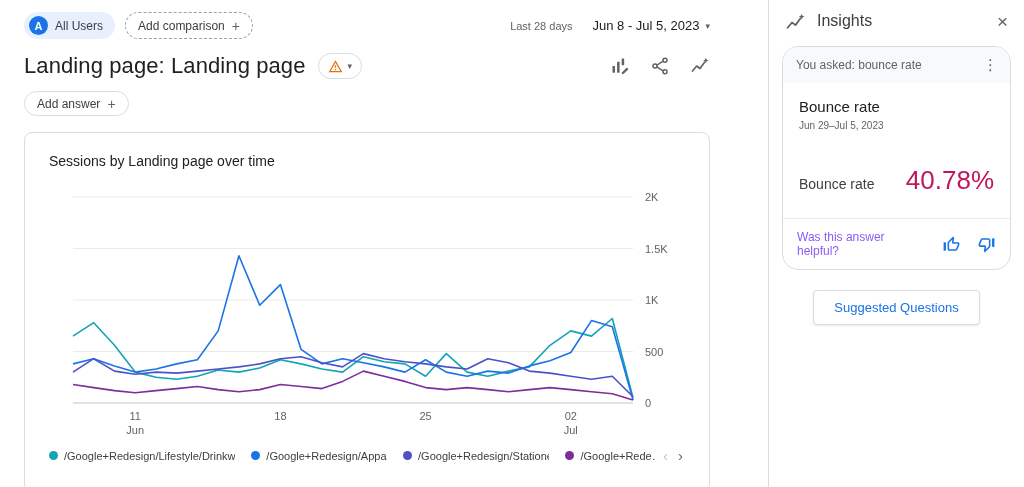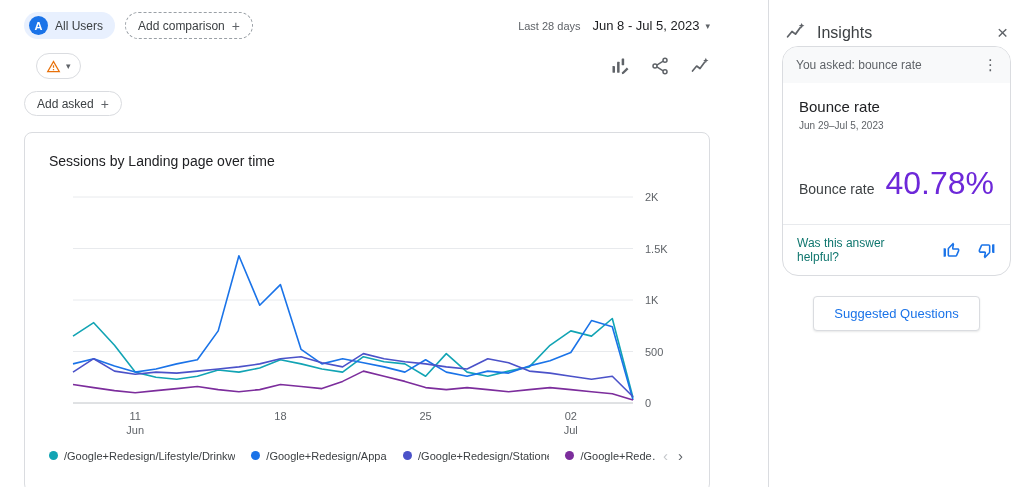--- a/index.html
+++ b/index.html
@@ -12,21 +12,21 @@
 
   .topbar { display:flex; align-items:center; gap:10px; padding:12px 58px 4px 24px; }
   .chip { display:inline-flex; align-items:center; gap:7px; height:27px; padding:0 12px;
           border-radius:14px; font-size:12px; color:#3c4043; cursor:pointer; background:#fff; white-space:nowrap; }
   .chip-user { background:#e8f0fe; border:none; padding-left:5px; }
   .avatar { width:19px; height:19px; border-radius:50%; background:#1a73e8; color:#fff;
             font-size:11px; font-weight:bold; display:flex; align-items:center; justify-content:center; }
   .chip-dashed { border:1px dashed #9aa0a6; }
   .chip-outline { border:1px solid #dadce0; }
   .plus-glyph { font-size:14px; color:#5f6368; line-height:1; }
-  .topbar-right { margin-left:auto; display:flex; align-items:center; gap:12px; }
+  .topbar-right { margin-left:auto; display:flex; align-items:center; gap:20px; }
   .muted-small { font-size:11px; color:#5f6368; }
   .date-sel { display:flex; align-items:center; gap:6px; font-size:13px; color:#202124; cursor:pointer; }
   .caret-glyph { font-size:9px; color:#5f6368; }
 
   .title-row { display:flex; align-items:center; padding:10px 58px 0 24px; }
   h1 { font-size:22px; font-weight:400; color:#202124; letter-spacing:.1px; }
   .warn-chip { margin-left:12px; display:flex; align-items:center; gap:5px; height:26px; padding:0 9px;
                border:1px solid #dadce0; border-radius:14px; cursor:pointer; background:#fff; }
   .title-icons { margin-left:auto; display:flex; align-items:center; gap:20px; }
   .icon-btn { cursor:pointer; display:flex; align-items:center; justify-content:center; }
@@ -43,36 +43,36 @@
   #legend-items { display:flex; align-items:center; gap:16px; overflow:hidden; flex:1; white-space:nowrap; }
   .legend-item { display:flex; align-items:center; gap:6px; font-size:11px; color:#3c4043; cursor:pointer; min-width:0; }
   .legend-item span:last-child { overflow:hidden; text-overflow:clip; }
   .dot { width:9px; height:9px; border-radius:50%; flex:0 0 auto; }
   .legend-nav { display:flex; align-items:center; gap:10px; margin-left:8px; font-size:15px; }
   .legend-prev { color:#c4c7cb; cursor:default; }
   .legend-next { color:#5f6368; cursor:pointer; }
 
   
   .insights-panel { width:256px; height:487px; border-left:1px solid #dadce0; background:#fff; padding:0 13px; }
-  .panel-header { display:flex; align-items:flex-end; gap:11px; height:46px; padding:4px 3px; }
+  .panel-header { display:flex; align-items:flex-start; gap:11px; height:46px; padding:12px 3px; }
   .panel-title { font-size:16px; color:#3c4043; }
   .close-btn { margin-left:auto; font-size:19px; color:#5f6368; cursor:pointer; line-height:1; }
 
   .insight-card { border:1px solid #dadce0; border-radius:16px; overflow:hidden; background:#fff; }
   .insight-card-header { background:#f8f9fa; display:flex; align-items:center; padding:9px 6px 9px 13px;
                          font-size:12px; color:#5f6368; }
   .more-btn { margin-left:auto; font-size:15px; color:#5f6368; cursor:pointer; padding:0 6px; letter-spacing:0; }
   .insight-card-body { padding:15px 16px 22px 16px; }
   .metric-title { font-size:15px; font-weight:500; color:#202124; }
   .metric-dates { font-size:10px; color:#5f6368; margin-top:5px; }
   .metric-row { display:flex; align-items:baseline; justify-content:space-between; margin-top:34px; }
   .metric-label { font-size:14px; color:#3c4043; }
-  .metric-value { font-size:32px; color:#6d28d9; }
+  .metric-value { font-size:26px; color:#be185d; }
   .insight-card-footer { border-top:1px solid #e8eaed; display:flex; align-items:center;
-                         padding:11px 14px; font-size:12px; color:#0f766e;gap:37px; }
+                         padding:11px 14px; font-size:12px; color:#8b5cf6;gap:37px; }
   .thumbs { margin-left:auto; display:flex; align-items:center; gap:16px; }
   .thumb { cursor:pointer; display:flex; }
 
   .suggested-btn { display:block; margin:20px auto 0 auto; padding:9px 20px; background:#fff;
                    border:1px solid #dadce0; border-radius:4px; color:#1a73e8; font-size:13px; font-weight:500;
                    cursor:pointer; box-shadow:0 1px 2px rgba(60,64,67,.12); font-family:inherit; }
 </style>
 </head>
 <body>
 
@@ -92,20 +92,21 @@
       <div class="topbar-right">
         <span class="muted-small">Last 28 days</span>
         <span class="date-sel">
           <span>Jun 8 - Jul 5, 2023</span>
           <span class="caret-glyph">▾</span>
         </span>
       </div>
     </div>
 
     <div class="title-row">
+      <h1>Landing page: Landing page</h1>
       <div class="warn-chip">
         <span class="icon-btn">
           <svg width="15" height="15" viewBox="0 0 24 24" fill="#e8710a">
               <path d="M12 2 1 21h22L12 2zm0 3.99L19.53 19H4.47L12 5.99zM11 10h2v4h-2v-4zm0 6h2v2h-2v-2z"></path>
             </svg>
         </span>
         <span class="caret-glyph">▾</span>
       </div>
       <div class="title-icons">
         <span class="icon-btn">
@@ -129,21 +130,21 @@
           <svg width="20" height="20" viewBox="0 0 24 24" fill="none" stroke="#5f6368" stroke-width="2" stroke-linecap="round" stroke-linejoin="round">
             <polyline points="3,18 8,12 12,15 17.5,7.5"></polyline>
             <path d="M19 2.2l1 2.2 2.2 1-2.2 1-1 2.2-1-2.2-2.2-1 2.2-1z" fill="#5f6368" stroke="none"></path>
           </svg>
         </span>
       </div>
     </div>
 
     <div class="filter-row">
       <div class="chip chip-outline" style="height:25px;">
-        <span>Add asked</span>
+        <span>Add answer</span>
         <span class="plus-glyph">+</span>
       </div>
     </div>
 
     <div class="chart-card">
       <div class="chart-title">Sessions by Landing page over time</div>
       <div id="chart">
           <svg width="636" height="264">
             <line x1="24" x2="584" y1="222" y2="222" stroke="#c0c4c8"></line>
             <text x="596" y="226" class="tick-label">0</text>

